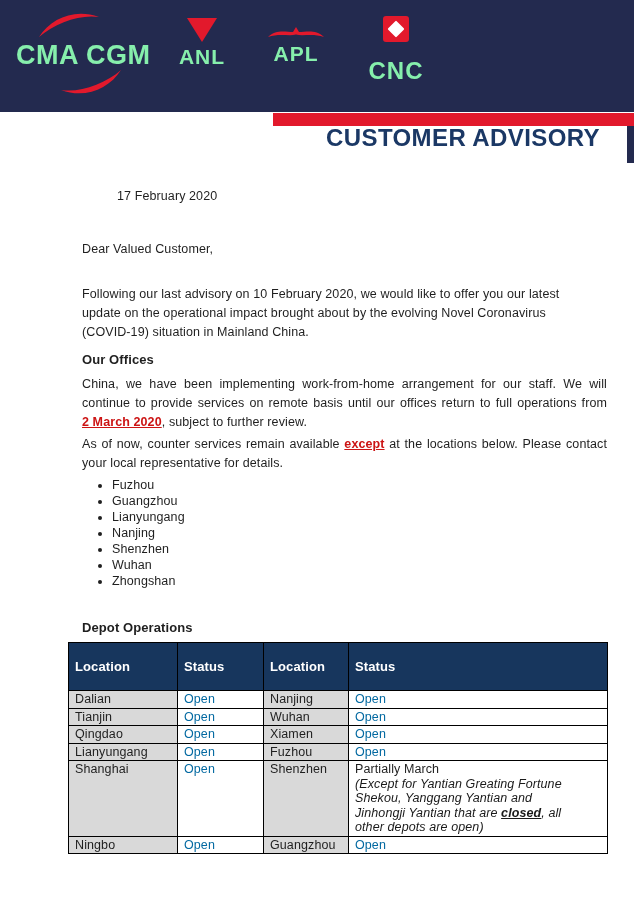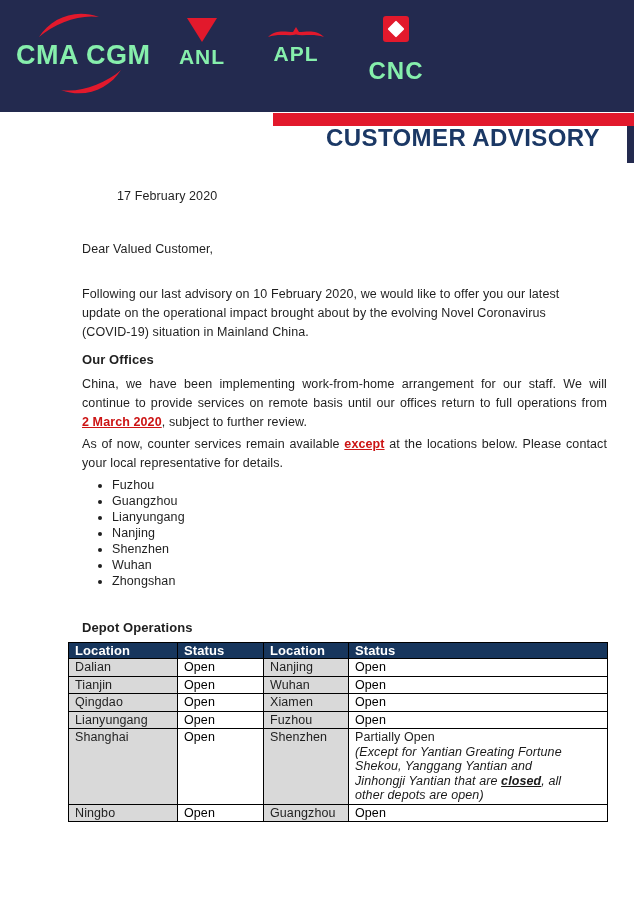--- a/index.html
+++ b/index.html
@@ -59,25 +59,25 @@
   .red-em { color:#cc1414; font-weight:bold; text-decoration:underline;text-align:center; }
   .bullets { margin:4px 0 0 0; padding:0 0 0 30px; list-style:disc; }
   .bullets li { line-height:16px; font-size:12.5px; }
 
   .depot-heading { margin-top:29px; font-weight:bold; font-size:13px; line-height:19px; }
 
   
   .depot-table { border-collapse:collapse; width:539px; margin:5px 0 0 -14px;
     font-size:12.5px; table-layout:fixed; }
   .depot-table th { background:#17365d; color:#ffffff; font-weight:bold; text-align:left;
-    padding:0 6px; border:1px solid #000000; font-size:13px; line-height:15px; }
+    padding:16px 6px; border:1px solid #000000; font-size:13px; line-height:15px; }
   .depot-table td { border:1px solid #000000; padding:1px 6px; line-height:14.5px;
     vertical-align:top; }
   td.loc { background:#d9d9d9; }
-  td.status-open { color:#000000; }
+  td.status-open { color:#0369a1; }
   .cell-note { font-style:italic; color:#1a1a1a; }
   .closed-em { font-weight:bold; text-decoration:underline; }
 </style>
 </head>
 <body>
 
 <div class="page">
 
   <div class="topband">
     <div class="brand brand-cma">
@@ -189,21 +189,21 @@
         <td class="loc">Lianyungang</td>
         <td class="status-open">Open</td>
         <td class="loc">Fuzhou</td>
         <td class="status-open">Open</td>
       </tr>
       <tr>
         <td class="loc">Shanghai</td>
         <td class="status-open">Open</td>
         <td class="loc">Shenzhen</td>
         <td>
-          <div class="status-partial">Partially Open</div>
+          <div class="status-partial">Partially March</div>
           <div class="cell-note">
             <div>(Except for Yantian Greating Fortune</div>
             <div>Shekou, Yanggang Yantian and</div>
             <div><span>Jinhongji Yantian that are </span><span class="closed-em">closed</span><span>, all</span></div>
             <div>other depots are open)</div>
           </div>
         </td>
       </tr>
       <tr>
         <td class="loc">Ningbo</td>

